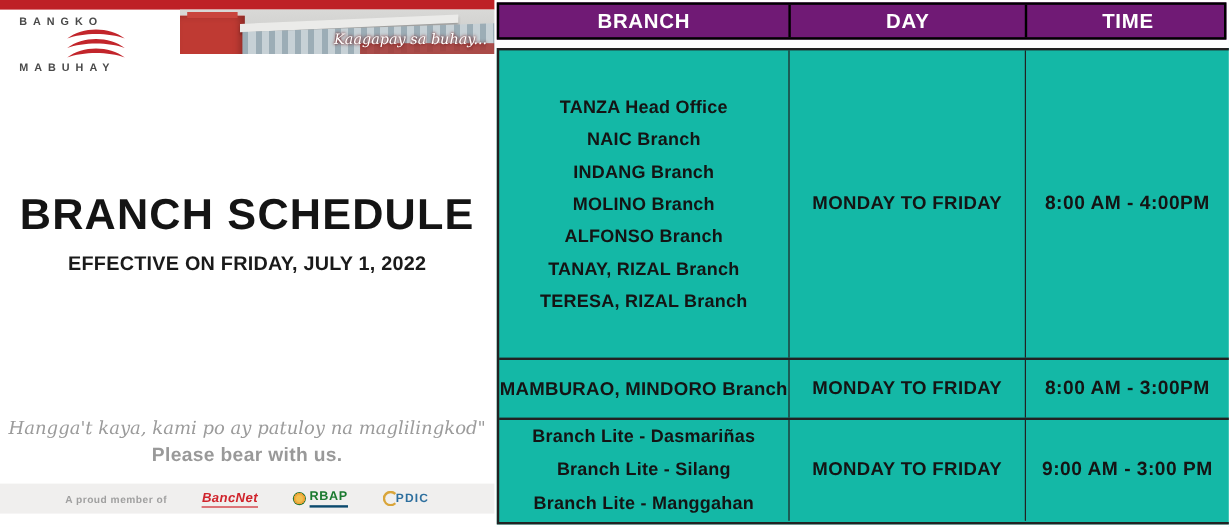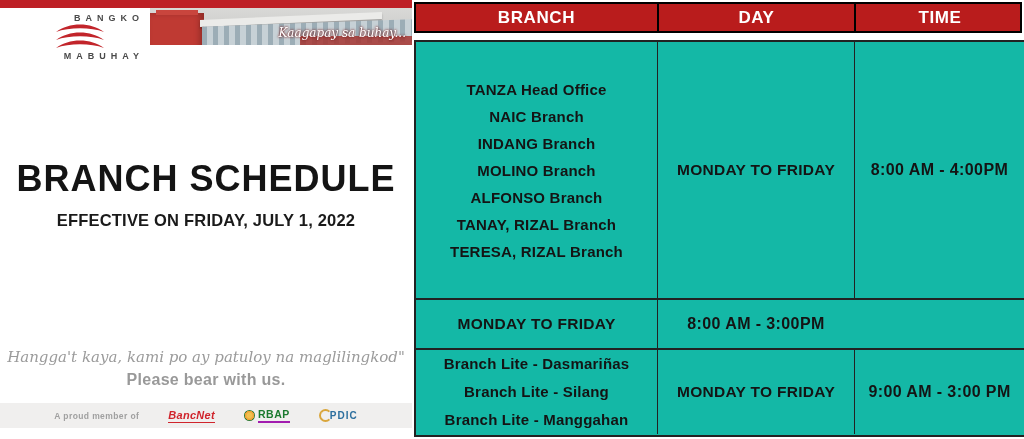--- a/index.html
+++ b/index.html
@@ -4,21 +4,21 @@
 <style>
   * { margin:0; padding:0; box-sizing:border-box; }
   html,body { width:1024px; height:439px; background:#fff; overflow:hidden;
               font-family:"Liberation Sans", sans-serif; }
   .app { position:relative; width:1024px; height:439px; background:#fff; }
 
   
   .left-panel { position:absolute; left:0; top:0; width:412px; height:439px; background:#fff; }
   .top-bar { position:absolute; left:0; top:0; width:412px; height:8px; background:#BE2026; }
 
-  .logo { position:absolute; left:16px; top:13px; width:128px; text-align:right; }
+  .logo { position:absolute; left:16px; top:13px; width:128px; text-align:left; }
   .logo-word { font-size:9px; letter-spacing:5px; color:#4a4a4a; font-weight:bold; }
   .logo-waves { display:block; margin:1px auto 1px auto; }
 
   .photo { position:absolute; left:150px; top:8px; width:262px; height:37px;
            background:linear-gradient(#d9d9d7, #c6c6c4); overflow:hidden; }
   .photo .tower { position:absolute; left:0; top:5px; width:54px; height:40px;
                   background:#bf3a33; box-shadow:inset -4px 0 6px rgba(0,0,0,.25); }
   .photo .tower-cap { position:absolute; left:6px; top:2px; width:42px; height:5px; background:#c9453d; }
   .photo .awning { position:absolute; left:50px; right:30px; top:8px; height:7px;
                    background:#ebebe9; transform:skewY(-2.5deg); box-shadow:0 2px 2px rgba(0,0,0,.25); }
@@ -42,30 +42,30 @@
             font-size:16px; font-weight:bold; color:#999; letter-spacing:0.3px; }
 
   .member-strip { position:absolute; left:0; top:403px; width:412px; height:25px;
                   background:#f0efee; display:flex; align-items:center; justify-content:center; gap:29px; }
   .member-label { font-size:8.5px; color:#a0a0a0; font-weight:bold; letter-spacing:0.4px; }
   .bancnet { font-size:11px; font-weight:bold; font-style:italic; color:#D0242C; letter-spacing:0.3px;
              border-bottom:1.5px solid #D0242C; padding-bottom:1px; }
   .rbap { display:flex; align-items:center; gap:3px; }
   .rbap-seal { width:11px; height:11px; border-radius:50%; background:radial-gradient(#f2c14e 30%, #e8972f 60%, #2f7a33 62%); }
   .rbap-text { font-size:10.5px; font-weight:bold; color:#1B7A2F; letter-spacing:0.5px;
-               border-bottom:2px solid #a21caf; padding-bottom:1px; }
+               border-bottom:2px solid #0c4a6e; padding-bottom:1px; }
   .pdic { display:flex; align-items:center; gap:2px; }
   .pdic-ring { width:13px; height:13px; border:2.5px solid #D9A53A; border-radius:50%;
                border-right-color:transparent; }
   .pdic-text { font-size:10px; font-weight:bold; color:#2D6F9E; letter-spacing:1px; margin-left:-4px; }
 
   
   .sched-header { position:absolute; left:414px; top:2px; width:608px; height:31px;
                   display:grid; grid-template-columns:241px 197px 170px;
-                  background:#b91c1c; border:2px solid #000; }
+                  background:#701a75; border:2px solid #000; }
   .sched-header .hcell { display:flex; align-items:center; justify-content:center;
                          color:#fff; font-weight:bold; font-size:17px; letter-spacing:0.6px; }
   .sched-header .hcell + .hcell { border-left:2px solid #000; }
 
   .sched-body { position:absolute; left:414px; top:40px; width:636px; height:397px;
                 border:2px solid #222; background:#14b8a6; }
   .srow { display:grid; grid-template-columns:241px 197px 170px; }
   .srow + .srow { border-top:2px solid #222; }
   .srow .cell + .cell { border-left:1.5px solid #222; }
   .cell { display:flex; flex-direction:column; align-items:center; justify-content:center;
@@ -147,20 +147,23 @@
       <div class="cell">
         <span class="day-text">MONDAY TO FRIDAY</span>
       </div>
       <div class="cell">
         <span class="time-text">8:00 AM - 4:00PM</span>
       </div>
     </div>
 
     <div class="srow row-b">
       <div class="cell">
+        <div class="branch-line">MAMBURAO, MINDORO Branch</div>
+      </div>
+      <div class="cell">
         <span class="day-text">MONDAY TO FRIDAY</span>
       </div>
       <div class="cell">
         <span class="time-text">8:00 AM - 3:00PM</span>
       </div>
     </div>
 
     <div class="srow row-c">
       <div class="cell">
         <div class="branch-line">Branch Lite - Dasmariñas</div>

